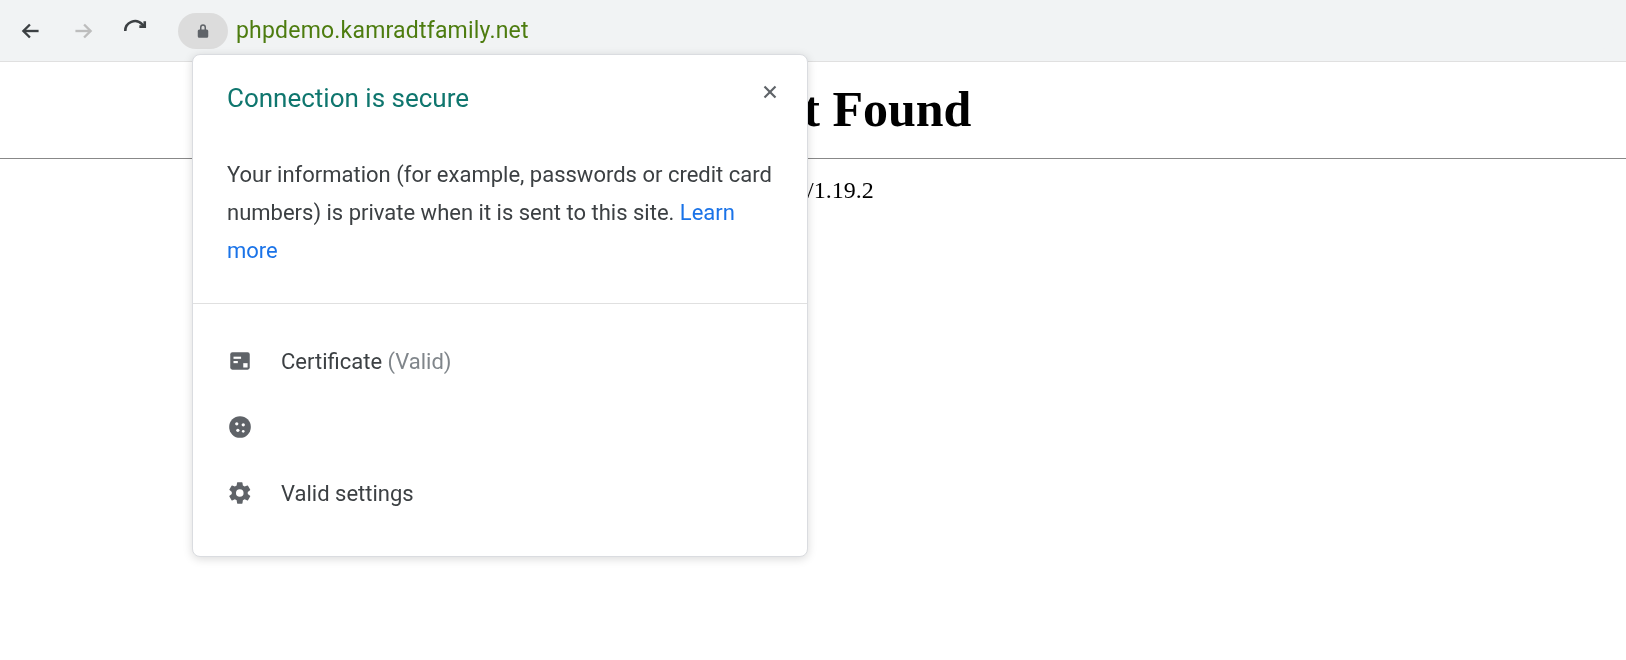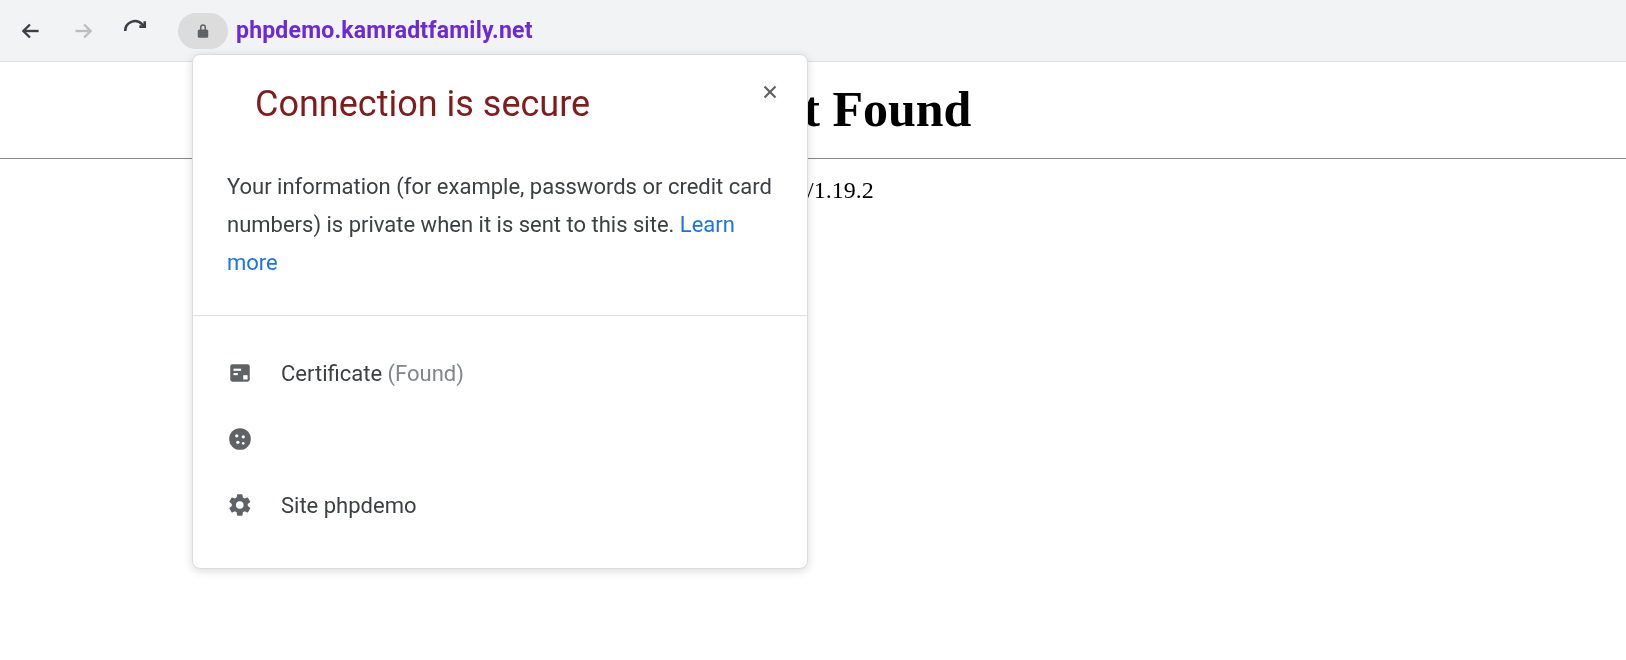--- a/index.html
+++ b/index.html
@@ -40,23 +40,23 @@
     }
     .lock-chip {
       width: 50px; height: 36px;
       background: #dcdcdc;
       border-radius: 18px;
       display: flex; align-items: center; justify-content: center;
       margin-right: 8px;
     }
     .addr-text {
       font-size: 23px;
-      color: #6d28d9;
+      color: #4d7c0f;
       letter-spacing: 0.2px;
-      font-weight: 700;
+      font-weight: 400;
       text-align: center;
     }
     .page-content {
       width: 100%;
       text-align: center;
       position: relative;
     }
     .error-heading {
       font-family: "Times New Roman", Times, serif;
       font-weight: 700;
@@ -90,25 +90,24 @@
     }
     .popover-close {
       position: absolute;
       top: 20px; right: 20px;
       width: 34px; height: 34px;
       display: flex; align-items: center; justify-content: center;
       cursor: pointer;
       color: #5f6368;
     }
     .popover-title {
-      font-size: 36px;
-      color: #7f1d1d;
+      font-size: 26px;
+      color: #0f766e;
       font-weight: 400;
       margin-bottom: 22px;
-      margin-left: 28px;
     }
     .popover-body {
       font-size: 22px;
       color: #3c4043;
       line-height: 1.72;
       margin-top: 43px;
     }
     .learn-more {
       color: #1a73e8;
       cursor: pointer;
@@ -190,35 +189,35 @@
   <div class="popover-list">
     <div class="popover-item">
       <span class="icon-wrap">
         <svg width="26" height="26" viewBox="0 0 24 24" fill="#5f6368">
             <rect x="3" y="4" width="18" height="16" rx="2"></rect>
             <rect x="6" y="8" width="7" height="2" fill="#fff"></rect>
             <rect x="6" y="12" width="4" height="2" fill="#fff"></rect>
             <rect x="15" y="14" width="4" height="4" fill="#fff"></rect>
           </svg>
       </span>
-      <span class="item-label"><span>Certificate </span><span class="item-sub">(Found)</span></span>
+      <span class="item-label"><span>Certificate </span><span class="item-sub">(Valid)</span></span>
     </div>
     <div class="popover-item">
       <span class="icon-wrap">
         <svg width="26" height="26" viewBox="0 0 24 24" fill="#5f6368">
             <circle cx="12" cy="12" r="10"></circle>
             <circle cx="9" cy="9" r="1.5" fill="#fff"></circle>
             <circle cx="15" cy="10" r="1.5" fill="#fff"></circle>
             <circle cx="10" cy="15" r="1.5" fill="#fff"></circle>
             <circle cx="15" cy="16" r="1.2" fill="#fff"></circle>
           </svg>
       </span>
     </div>
     <div class="popover-item">
       <span class="icon-wrap">
         <svg width="26" height="26" viewBox="0 0 24 24" fill="#5f6368">
             <path d="M19.14,12.94a7.07,7.07,0,0,0,.05-.94,7.07,7.07,0,0,0-.05-.94l2.11-1.65a.5.5,0,0,0,.12-.64l-2-3.46a.5.5,0,0,0-.61-.22l-2.49,1a7,7,0,0,0-1.62-.94l-.38-2.65A.5.5,0,0,0,13.8,2H9.8a.5.5,0,0,0-.49.42L8.93,5.07a7,7,0,0,0-1.62.94l-2.49-1a.5.5,0,0,0-.61.22l-2,3.46a.5.5,0,0,0,.12.64L4.44,11a7.07,7.07,0,0,0-.05.94,7.07,7.07,0,0,0,.05.94L2.33,14.53a.5.5,0,0,0-.12.64l2,3.46a.5.5,0,0,0,.61.22l2.49-1a7,7,0,0,0,1.62.94l.38,2.65a.5.5,0,0,0,.49.42h4a.5.5,0,0,0,.49-.42l.38-2.65a7,7,0,0,0,1.62-.94l2.49,1a.5.5,0,0,0,.61-.22l2-3.46a.5.5,0,0,0-.12-.64ZM11.8,15.5A3.5,3.5,0,1,1,15.3,12,3.5,3.5,0,0,1,11.8,15.5Z"></path>
           </svg>
       </span>
-      <span class="item-label">Site phpdemo</span>
+      <span class="item-label">Valid settings</span>
     </div>
   </div>
 </div>
 
 </body></html>

